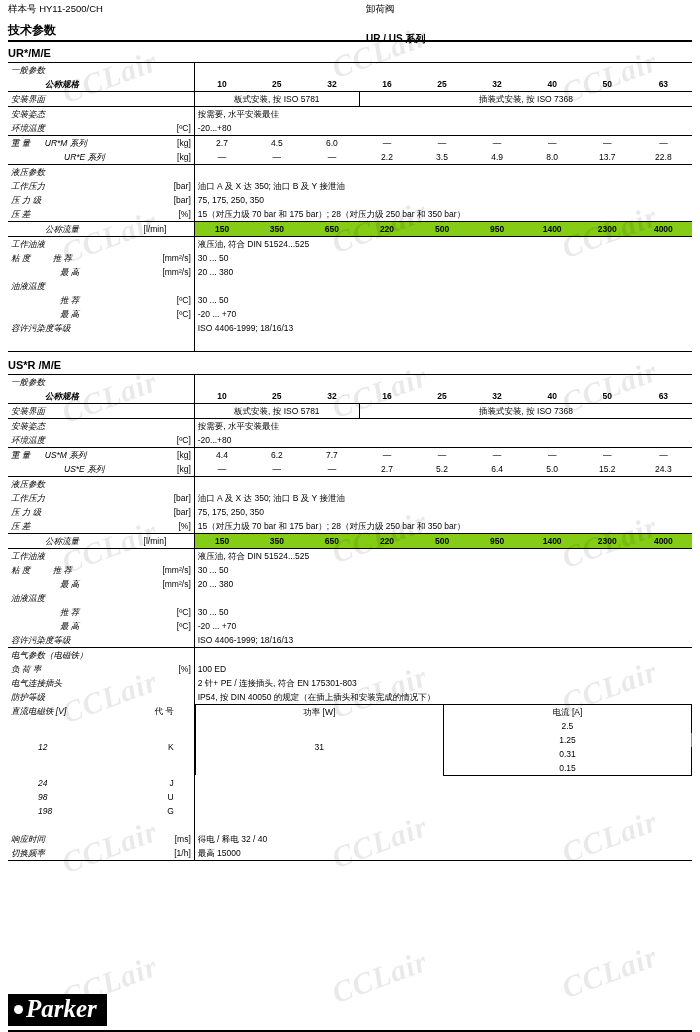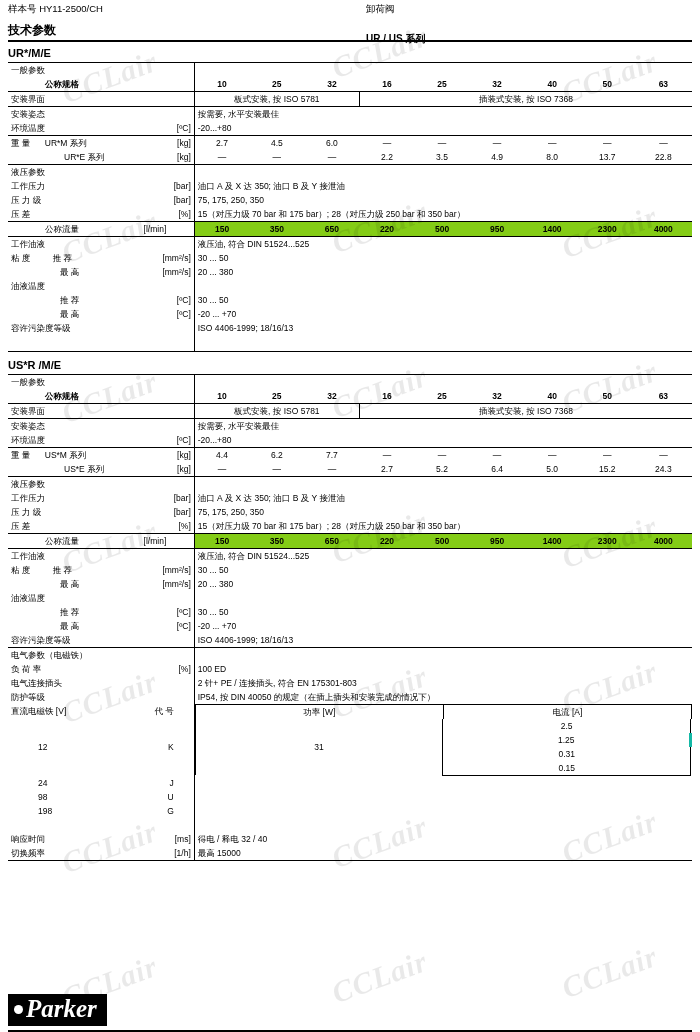--- a/index.html
+++ b/index.html
@@ -63,21 +63,21 @@
     table-layout: fixed;
     font-size: 8.5px;
   }
   table.spec td {
     padding: 1px 3px;
     vertical-align: middle;
     height: 14px;
     line-height: 12px;
   }
   
-  .lbl { text-align: left; }
+  .lbl { text-align: left; font-style: italic; }
   .lbl-ind { padding-left: 10px; }
   .unit { text-align: right; padding-right: 4px; white-space: nowrap; }
   .ctr { text-align: center; }
   .lft { text-align: left; }
 
   .tb-top td { border-top: 1px solid #000; }
   .tb-bot td { border-bottom: 1px solid #000; }
   .vline-l { border-left: 1px solid #000; }
 
   .shade { background: #84cc16; }
@@ -577,21 +577,21 @@
           <colgroup>
                 <col style="width:50%">
                 <col style="width:50%">
               </colgroup>
           <tbody>
                 <tr>
             <td rowspan="4" class="ctr" style="border-left:1px solid #000;border-right:1px solid #000;vertical-align:middle">31</td>
             <td class="ctr" style="border-right:1px solid #000">2.5</td>
           </tr>
           <tr>
-                  <td class="ctr" style="border-right:3px solid #14b8a6">1.25</td>
+                  <td class="ctr" style="border-right:1px solid #14b8a6">1.25</td>
                 </tr>
           <tr>
                   <td class="ctr" style="border-right:1px solid #000">0.31</td>
                 </tr>
           <tr>
                   <td class="ctr" style="border-right:1px solid #000;border-bottom:1px solid #000">0.15</td>
                 </tr>
         </tbody>
             </table>
       </td>

